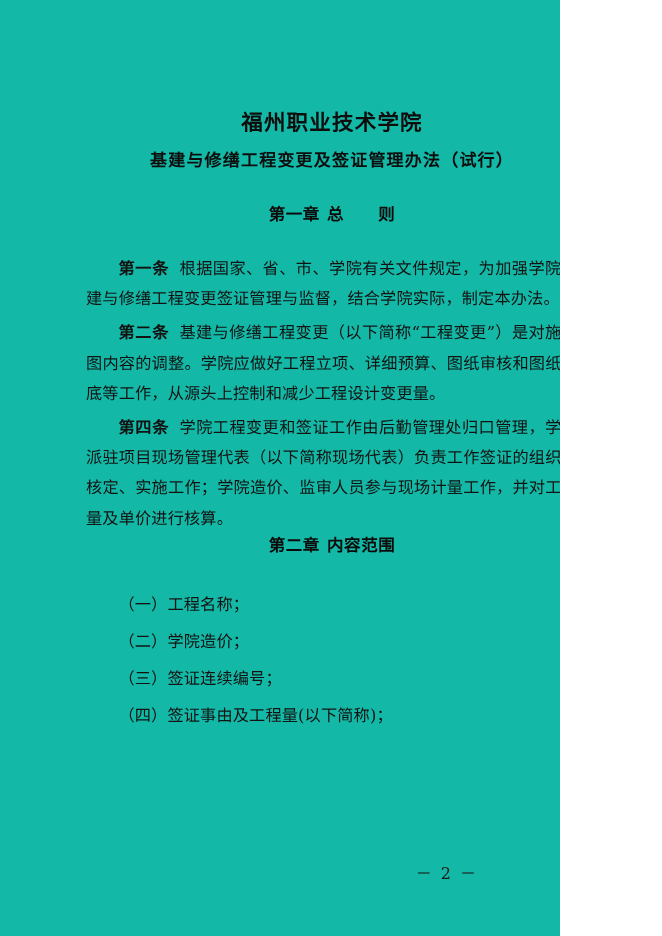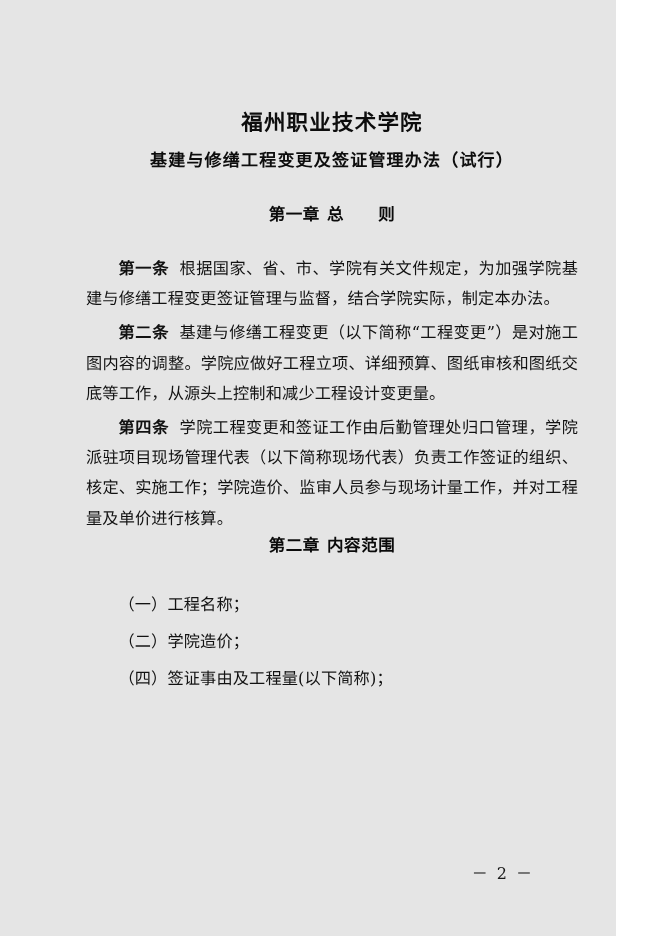--- a/index.html
+++ b/index.html
@@ -4,23 +4,23 @@
 <title>福州职业技术学院 基建与修缮工程变更及签证管理办法（试行）</title>
 <style>
   html, body {
     margin: 0;
     padding: 0;
     background: #ffffff;
   }
 
   .page {
     position: relative;
-    width: 616px;
+    width: 560px;
     height: 936px;
-    background: #e5e5e5;
+    background: #14b8a6;
     overflow: hidden;
     color: #111111;
     font-family: "DejaVu Serif", serif;
     -webkit-font-smoothing: antialiased;
   }
 
   
   .content {
     position: absolute;
     left: 86px;
@@ -138,20 +138,21 @@
     </div>
 
     <div class="chapter chapter-2">
       <span>第二章</span><span class="gap-narrow"></span><span>内容范围</span>
     </div>
 
     <div class="list-block">
 
       <div class="list-item">（一）工程名称；</div>
       <div class="list-item">（二）学院造价；</div>
+      <div class="list-item">（三）签证连续编号；</div>
       <div class="list-item">（四）签证事由及工程量(以下简称)；</div>
     </div>
 
   </div>
 
   <div class="page-number">－ 2 －</div>
 
 </div>
 
 </body></html>

